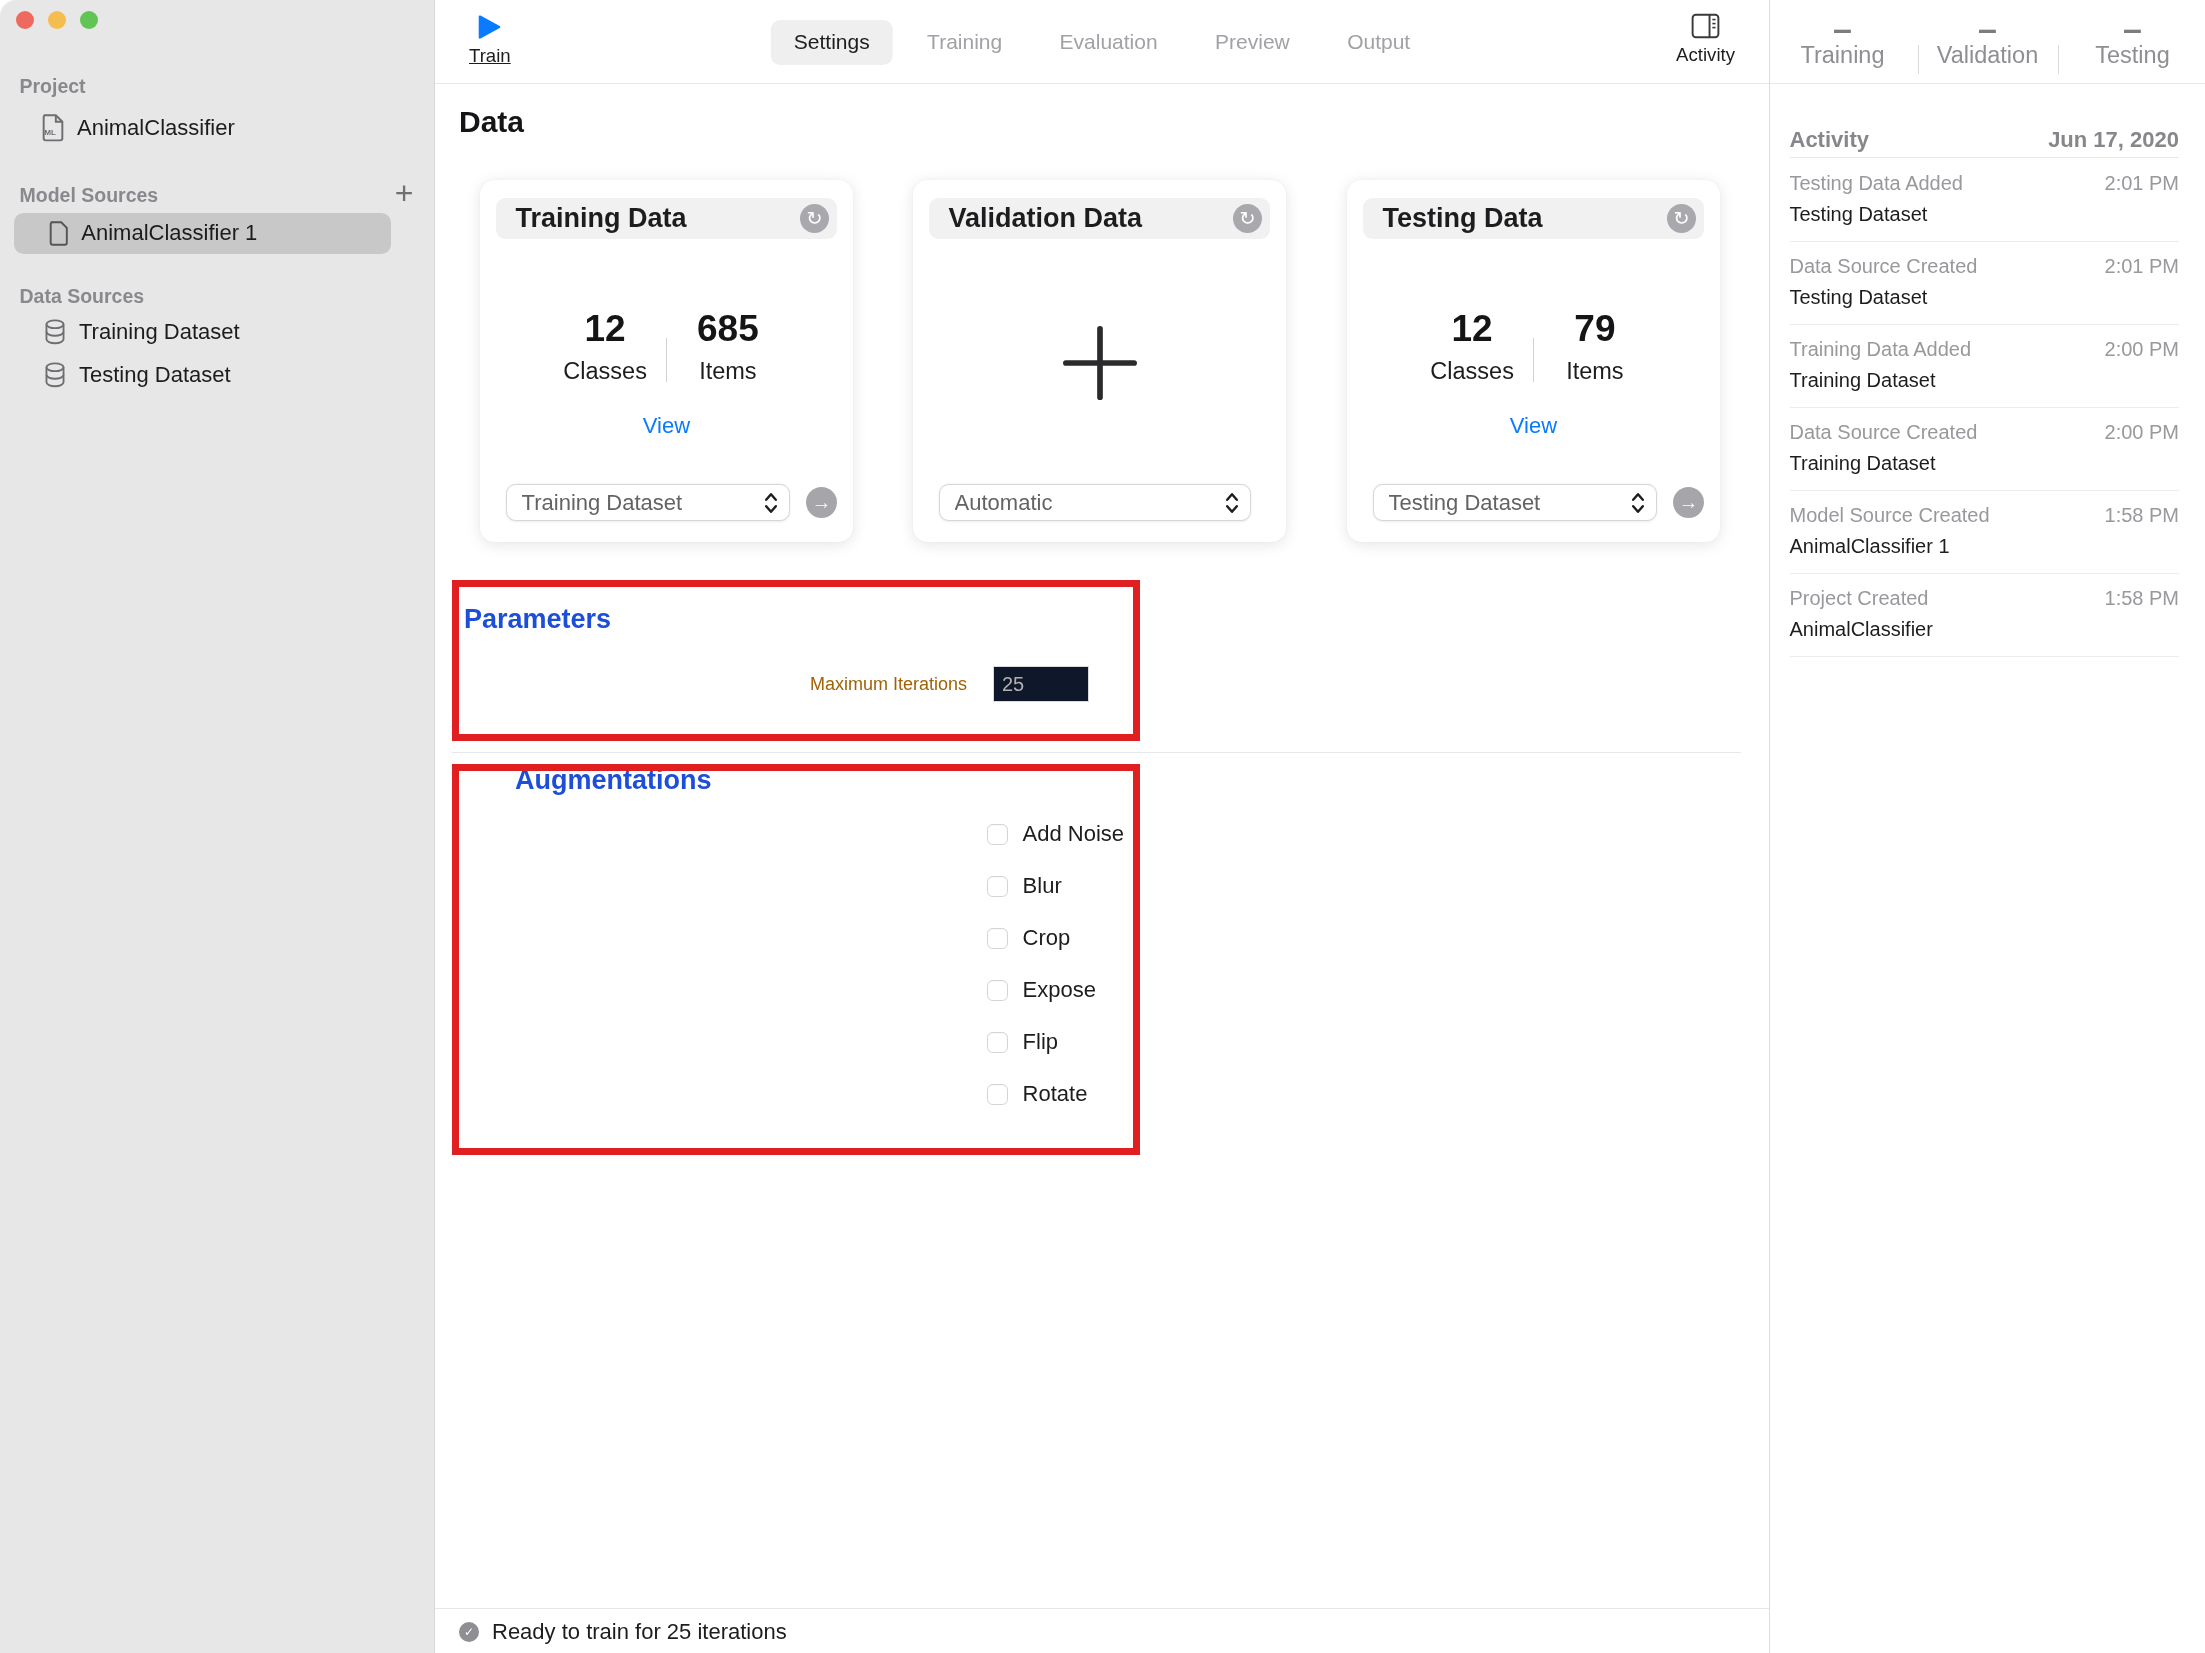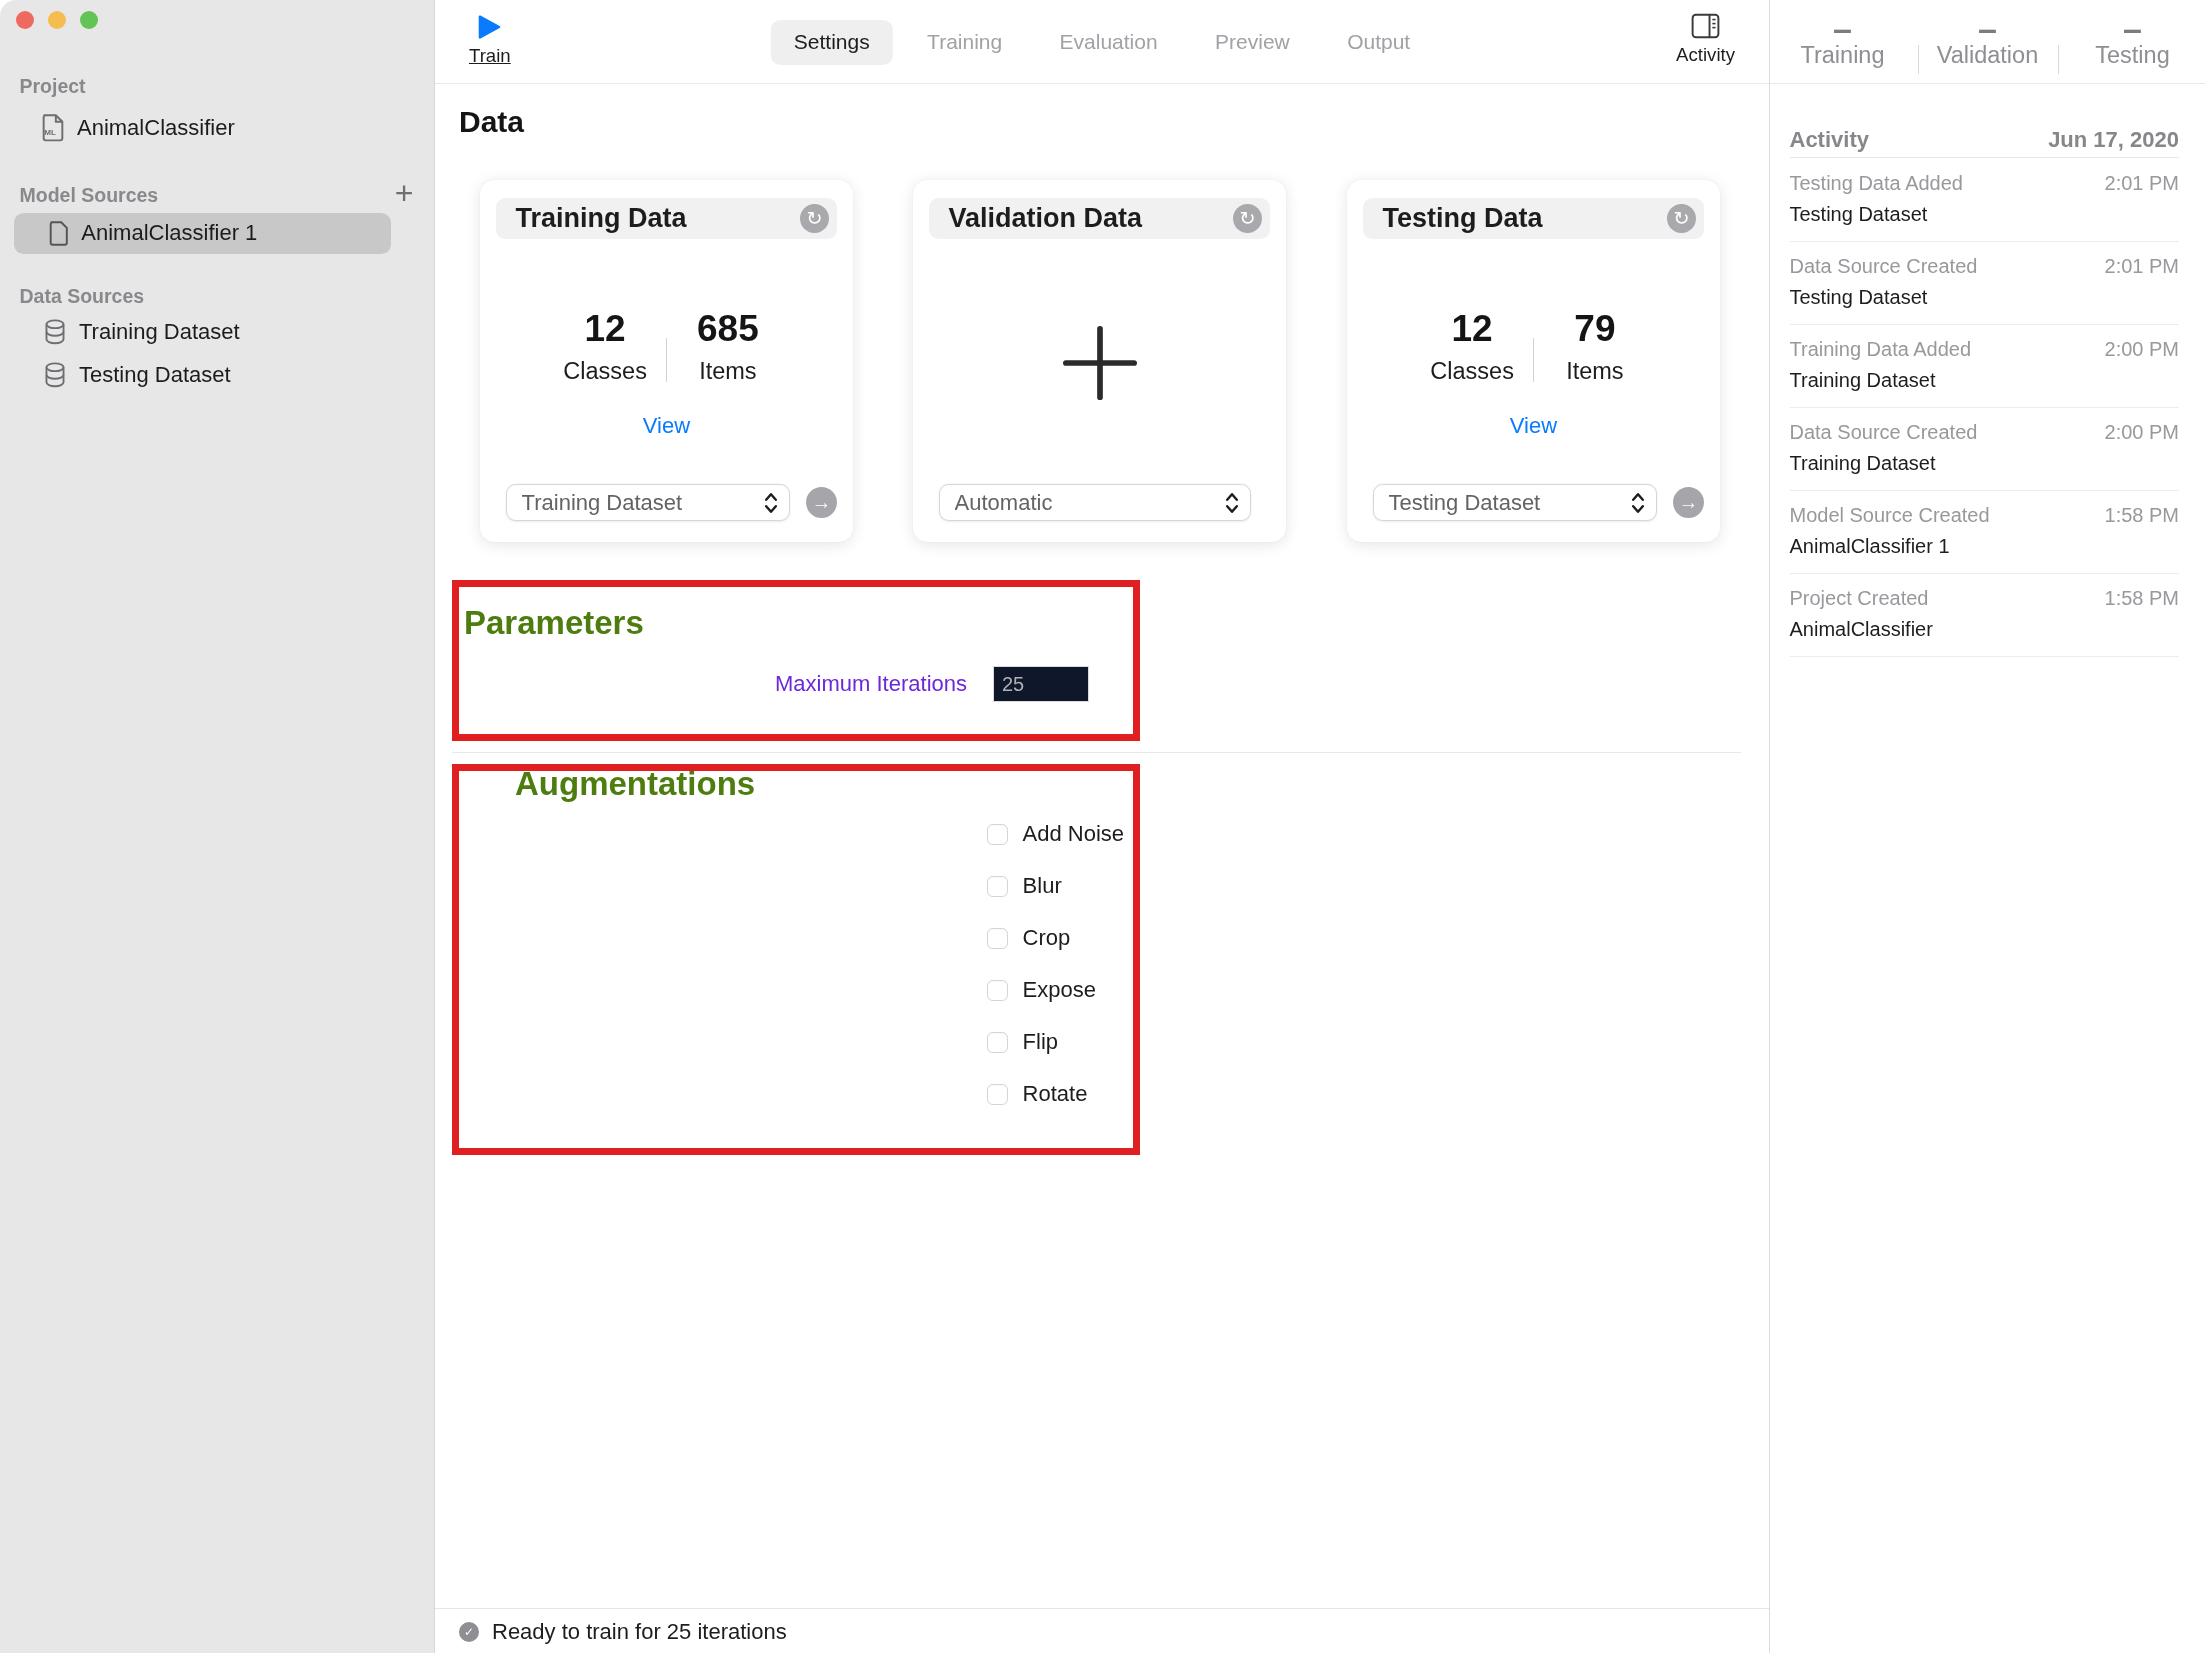--- a/index.html
+++ b/index.html
@@ -77,23 +77,23 @@
   .dd-wide { width:312px; }
   .dd-text { font-size:22px; color:#636366; white-space:nowrap; overflow:hidden; }
   .arrow-btn { position:absolute; bottom:24px; right:16px; width:31px; height:31px;
                border-radius:50%; background:#a6a6aa; color:#fff; font-size:19.5px;
                text-align:center; line-height:31px; }
 
   
   .hl-box { position:absolute; border:7.3px solid #e02020; pointer-events:none; z-index:5; }
   .hl-params { left:17px; top:580px; width:688px; height:161px; }
   .hl-aug { left:17px; top:764px; width:688px; height:391px; }
-  .section-title { position:absolute; font-size:33px; font-weight:700; color:#4d7c0f; }
+  .section-title { position:absolute; font-size:27px; font-weight:700; color:#1d4ed8; }
   .form-label { position:absolute; left:0; display:flex; align-items:center;
-                justify-content:flex-end; font-size:22px; color:#6d28d9; height:36px; }
+                justify-content:flex-end; font-size:18px; color:#a16207; height:36px; }
   .iter-input { position:absolute; left:558px; top:666px; width:96px; height:36px;
                 border:1.6px solid #dadada; border-radius:1px; font-size:20px; color:#b0b0b5;
                 padding:0 0 0 8px; font-family:inherit; background:#0f172a; }
   .section-divider { position:absolute; left:17px; top:752px; width:1289px; height:0.8px; background:#e8e8e8; }
   .chk-row { position:absolute; left:552px; height:32px; display:flex; align-items:center; gap:14.6px; }
   .checkbox { width:21px; height:21px; border:1.6px solid #d4d4d6; border-radius:5.7px;
               background:#fff; box-shadow:inset 0 0.8px 1.6px rgba(0,0,0,0.04); }
   .chk-label { font-size:22px; color:#1d1d1f; }
 
   .statusbar { position:absolute; left:0; top:1608px; width:1334px; height:46px;

